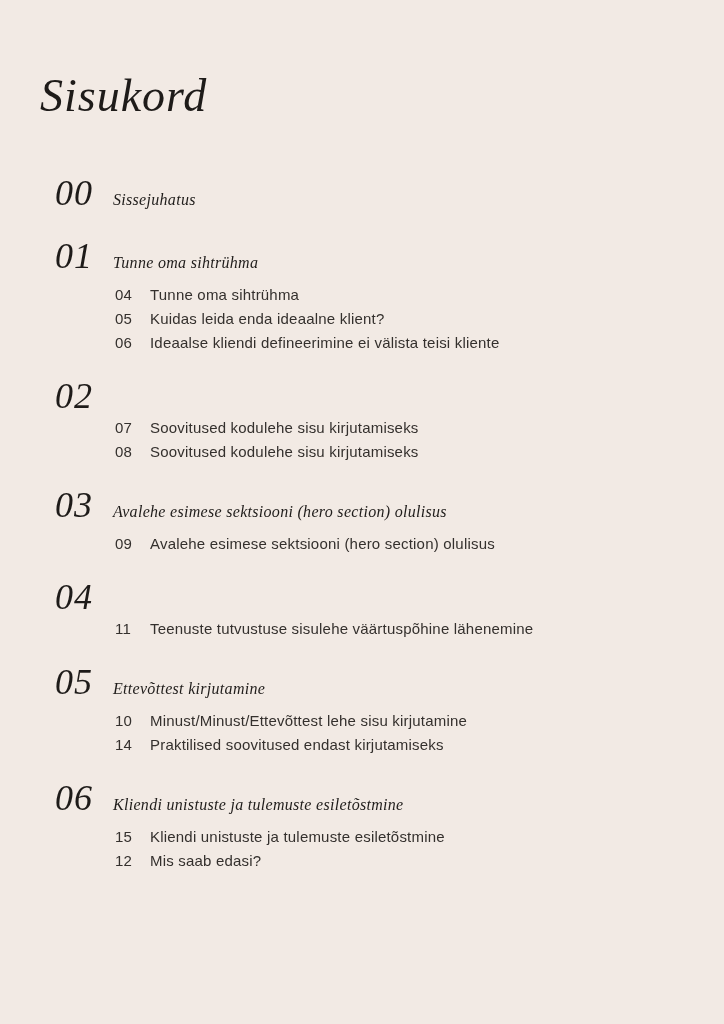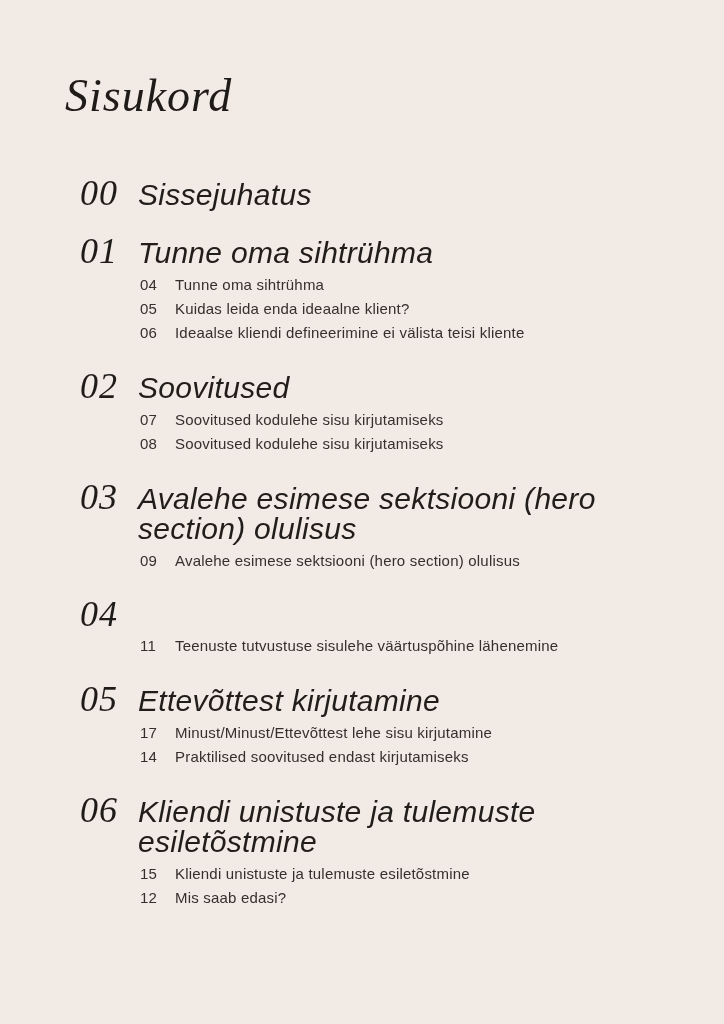--- a/index.html
+++ b/index.html
@@ -9,21 +9,21 @@
   body {
     width: 724px;
     height: 1024px;
     background: #F2EAE4;
     overflow: hidden;
   }
   .page {
     box-sizing: border-box;
     width: 724px;
     height: 1024px;
-    padding: 70px 30px 0 65px;
+    padding: 70px 30px 0 40px;
     color: #201D1B;
   }
   .page-title {
     margin: 0 0 55px 0;
     font-family: "Liberation Serif", "DejaVu Serif", serif;
     font-style: italic;
     font-weight: 400;
     font-size: 46px;
     line-height: 1.15;
     letter-spacing: 1px;
@@ -46,24 +46,24 @@
     flex: 0 0 58px;
     font-family: "Liberation Serif", "DejaVu Serif", serif;
     font-style: italic;
     font-weight: 400;
     font-size: 36px;
     color: #1E1B19;
     letter-spacing: 1px;
   }
   .section-title {
     margin: 0;
-    font-family: Liberation Sans, sans-serif;
+    font-family: Liberation Serif, serif;
     font-style: italic;
     font-weight: 500;
-    font-size: 30px;
+    font-size: 16px;
     color: #201D1B;
     letter-spacing: 0.3px;
   }
   .items {
     list-style: none;
     margin: 5px 0 0 0;
     padding: 0 0 0 75px;
   }
   .items:empty {
     display: none;
@@ -117,21 +117,20 @@
   <li class="item">
     <span class="item-page">06</span>
     <span class="item-label">Ideaalse kliendi defineerimine ei välista teisi kliente</span>
   </li>
 </ul>
   </section>
 
   <section class="section">
     <div class="section-head">
       <span class="section-number">02</span>
-      <h2 class="section-title">Soovitused</h2>
     </div>
     <ul class="items">
   <li class="item">
     <span class="item-page">07</span>
     <span class="item-label">Soovitused kodulehe sisu kirjutamiseks</span>
   </li>
 
   <li class="item">
     <span class="item-page">08</span>
     <span class="item-label">Soovitused kodulehe sisu kirjutamiseks</span>
@@ -166,21 +165,21 @@
 </ul>
   </section>
 
   <section class="section">
     <div class="section-head">
       <span class="section-number">05</span>
       <h2 class="section-title">Ettevõttest kirjutamine</h2>
     </div>
     <ul class="items">
   <li class="item">
-    <span class="item-page">17</span>
+    <span class="item-page">10</span>
     <span class="item-label">Minust/Minust/Ettevõttest lehe sisu kirjutamine</span>
   </li>
 
   <li class="item">
     <span class="item-page">14</span>
     <span class="item-label">Praktilised soovitused endast kirjutamiseks</span>
   </li>
 </ul>
   </section>
 

